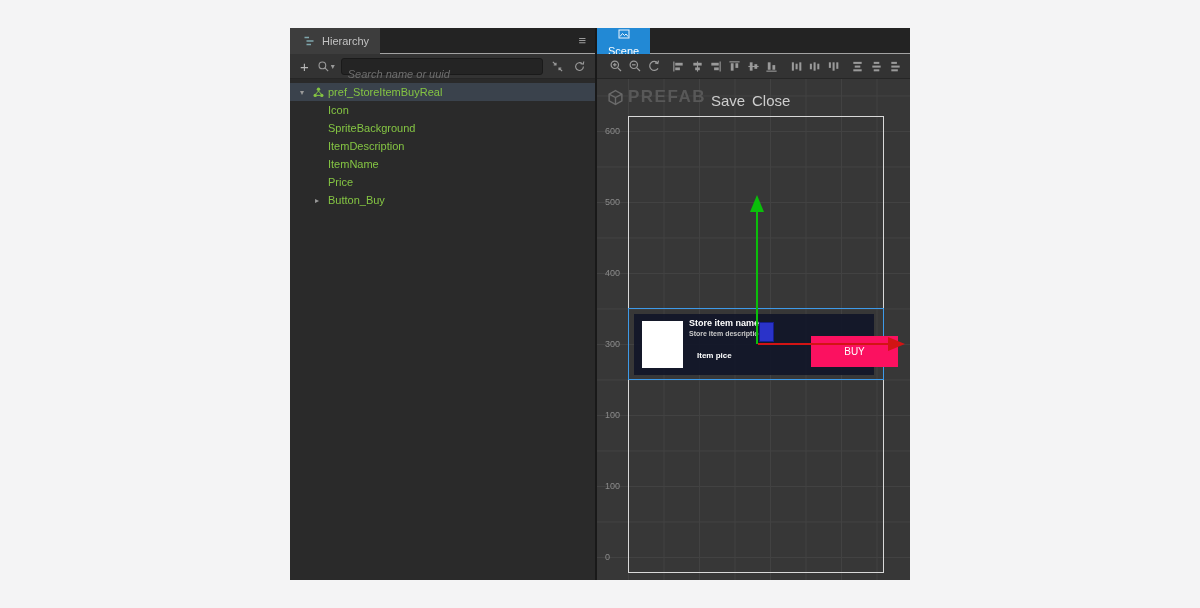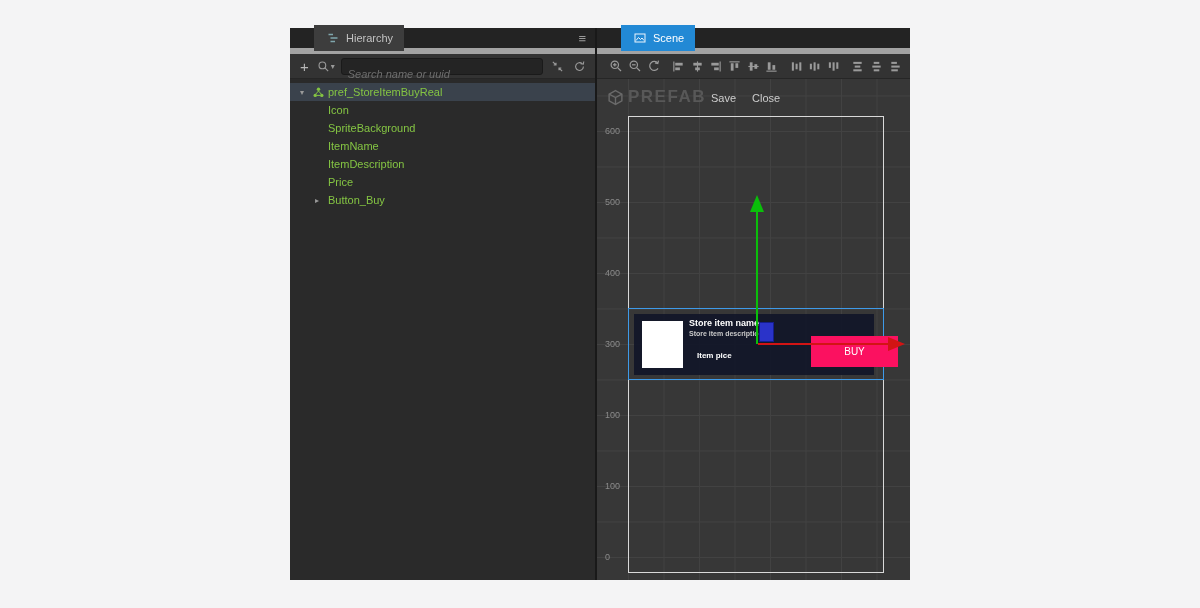--- a/index.html
+++ b/index.html
@@ -4,24 +4,24 @@
 <style>
   * { margin:0; padding:0; box-sizing:border-box; }
   html,body { width:1200px; height:608px; font-family:"Liberation Sans", sans-serif; }
   .stage { position:relative; width:1200px; height:608px; background:#f4f4f5; overflow:hidden; }
   .editor { position:absolute; left:290px; top:28px; width:620px; height:552px; display:flex; background:#262626; }
   .panel { display:flex; flex-direction:column; height:100%; min-width:0; }
   .hierarchy-p { width:305px; flex:0 0 305px; }
   .v-divider { width:2px; background:#191919; flex:0 0 2px; cursor:col-resize; }
   .scene-p { flex:1; }
 
-  .panel-header { height:26px; flex:0 0 26px; background:#232323; display:flex; align-items:center; border-bottom:6px solid #a3a3a3;padding-left:24px; }
+  .panel-header { height:26px; flex:0 0 26px; background:#232323; display:flex; align-items:center; border-bottom:1px solid #a3a3a3; }
   .tab { height:26px; display:flex; align-items:center; gap:5px; padding:0 11px; font-size:11px; color:#c2c2c2; cursor:pointer; }
   .tab-hier { background:#3d3d3d; }
-  .tab-scene { background:#2289d5; color:#fff; }
+  .tab-scene { background:#2289d5; color:#fff;flex-direction:column; }
   .menu-btn { margin-left:auto; margin-right:9px; color:#9a9a9a; font-size:13px; cursor:pointer; }
 
   .panel-toolbar { height:25px; flex:0 0 25px; background:#333333; display:flex; align-items:center; padding:0 8px; gap:6px; border-bottom:1px solid #262626; }
   .plus { color:#b8b8b8; font-size:15px; line-height:1; cursor:pointer; padding:0 2px; }
   .search-tool { display:flex; align-items:center; color:#9a9a9a; cursor:pointer; }
   .caret { font-size:8px; color:#9a9a9a; margin-left:1px; }
   .searchbox { flex:1; display:flex; align-items:center; height:17px; background:#242424; border:1px solid #1a1a1a; border-radius:3px; padding:0 6px; }
   .searchbox input { flex:1; width:100%; background:transparent; border:none; outline:none; color:#c9c9c9; font-size:11px; font-family:inherit;margin-top:16px; }
   .searchbox input::placeholder { color:#6e6e6e; font-style:italic; }
   .tool-icon { width:16px; height:16px; display:flex; align-items:center; justify-content:center; cursor:pointer; }
@@ -42,21 +42,21 @@
   .grp { margin-left:6px; }
 
   .canvas { position:relative; flex:1; overflow:hidden; background-color:#373737;
     background-image:linear-gradient(to right,#424242 1px,transparent 1px),linear-gradient(to bottom,#424242 1px,transparent 1px);
     background-size:35.5px 35.5px; background-position:31px 16.5px; }
   .abs { position:absolute; }
   .ruler { position:absolute; left:8px; font-size:9px; color:#8b8b8b; }
   .design-rect { left:31px; top:37px; width:256px; height:457px; border:1px solid #d9d9d9; }
   .banner-icon { left:10px; top:10px; }
   .banner-title { left:31px; top:8px; font-size:17px; font-weight:600; color:#585858; letter-spacing:1.5px; }
-  .banner-btn { top:13px; font-size:11px; color:#cdcdcd; cursor:pointer; }
+  .banner-btn { top:13px; font-size:15px; color:#cdcdcd; cursor:pointer; }
   .save-btn { left:114px; } .close-btn { left:155px; }
 
   .selection { left:31px; top:229px; width:256px; height:72px; border:1px solid #3e9ae8; }
   .itembg { left:37px; top:235px; width:240px; height:61px; background:rgba(17,21,40,0.9); }
   .itemicon { left:45px; top:242px; width:41px; height:47px; background:#ffffff; }
   .iname { left:92px; top:239px; font-size:9px; font-weight:bold; color:#fff; }
   .idesc { left:92px; top:251px; font-size:7px; font-weight:bold; color:#c9c9c9; }
   .iprice { left:92px; top:272px; font-size:8px; font-weight:bold; color:#fff;margin-left:8px; }
   .buybtn { left:214px; top:257px; width:87px; height:31px; background:#fb1160; color:#fff; font-size:10px; font-weight:normal; display:flex; align-items:center; justify-content:center; cursor:pointer; }
 
@@ -123,24 +123,24 @@
           </span>
           <span class="nlabel">pref_StoreItemBuyReal</span>
         </div>
         <div class="row child">
           <span class="nlabel">Icon</span>
         </div>
         <div class="row child">
           <span class="nlabel">SpriteBackground</span>
         </div>
         <div class="row child">
+          <span class="nlabel">ItemDescription</span>
+        </div>
+        <div class="row child">
           <span class="nlabel">ItemName</span>
-        </div>
-        <div class="row child">
-          <span class="nlabel">ItemDescription</span>
         </div>
         <div class="row child">
           <span class="nlabel">Price</span>
         </div>
         <div class="row child-arrow">
           <span class="arrow">▸</span>
           <span class="nlabel">Button_Buy</span>
         </div>
       </div>
     </section>

